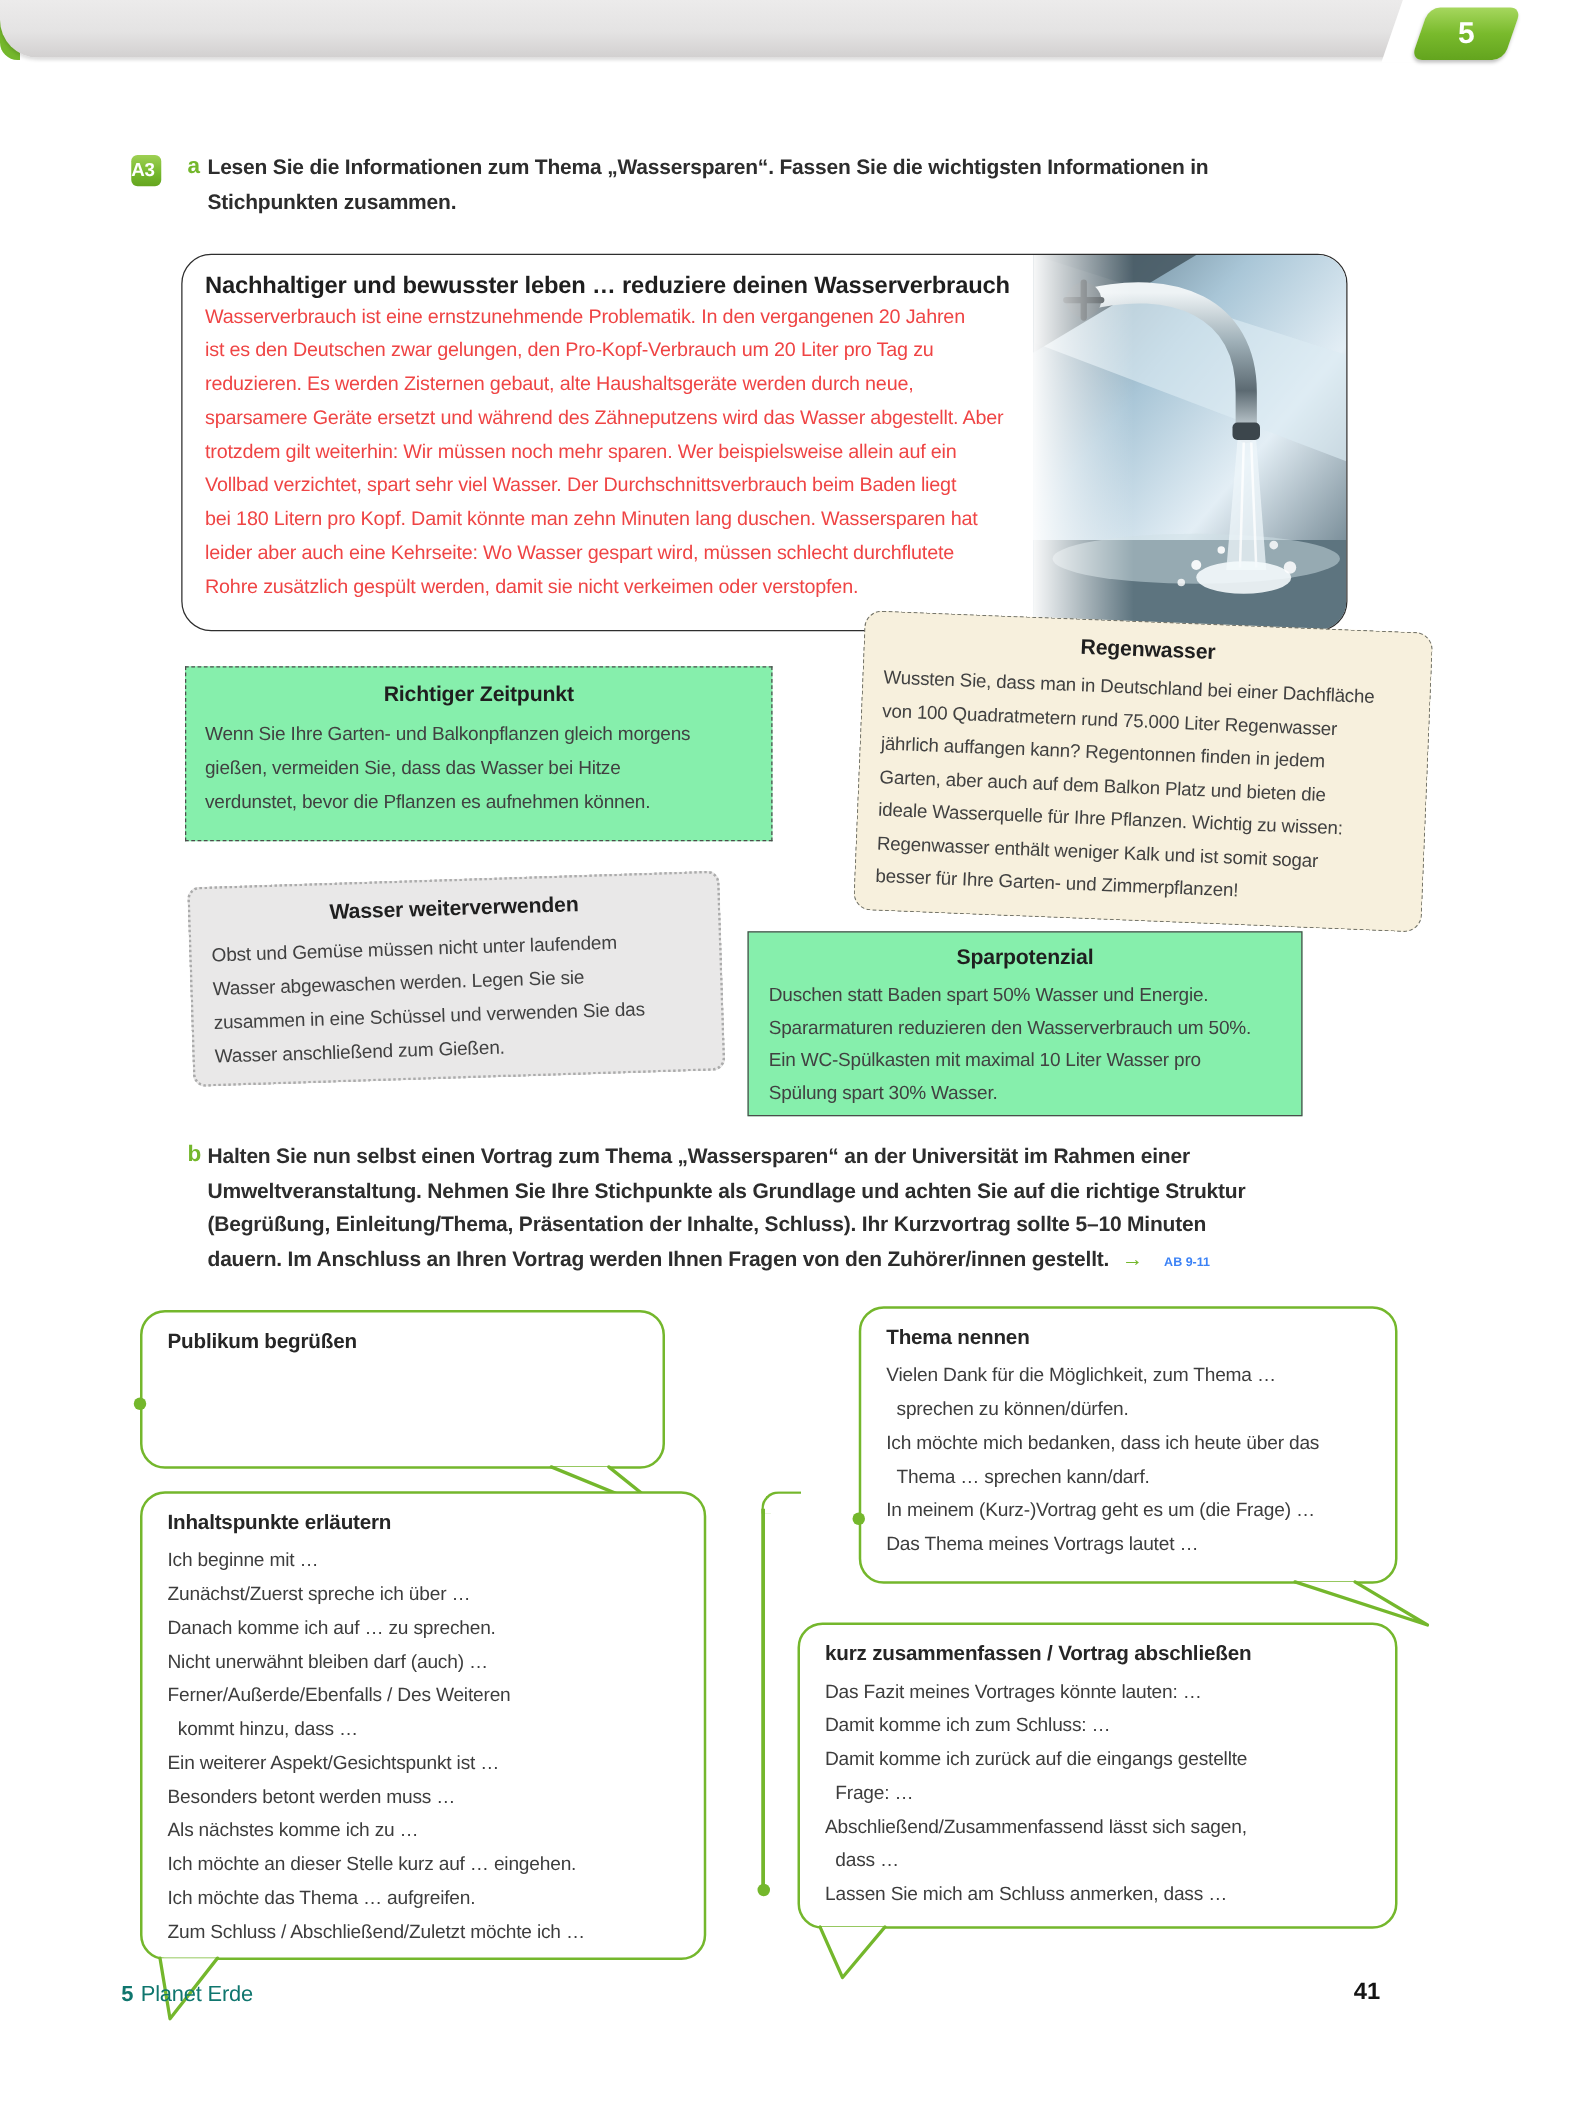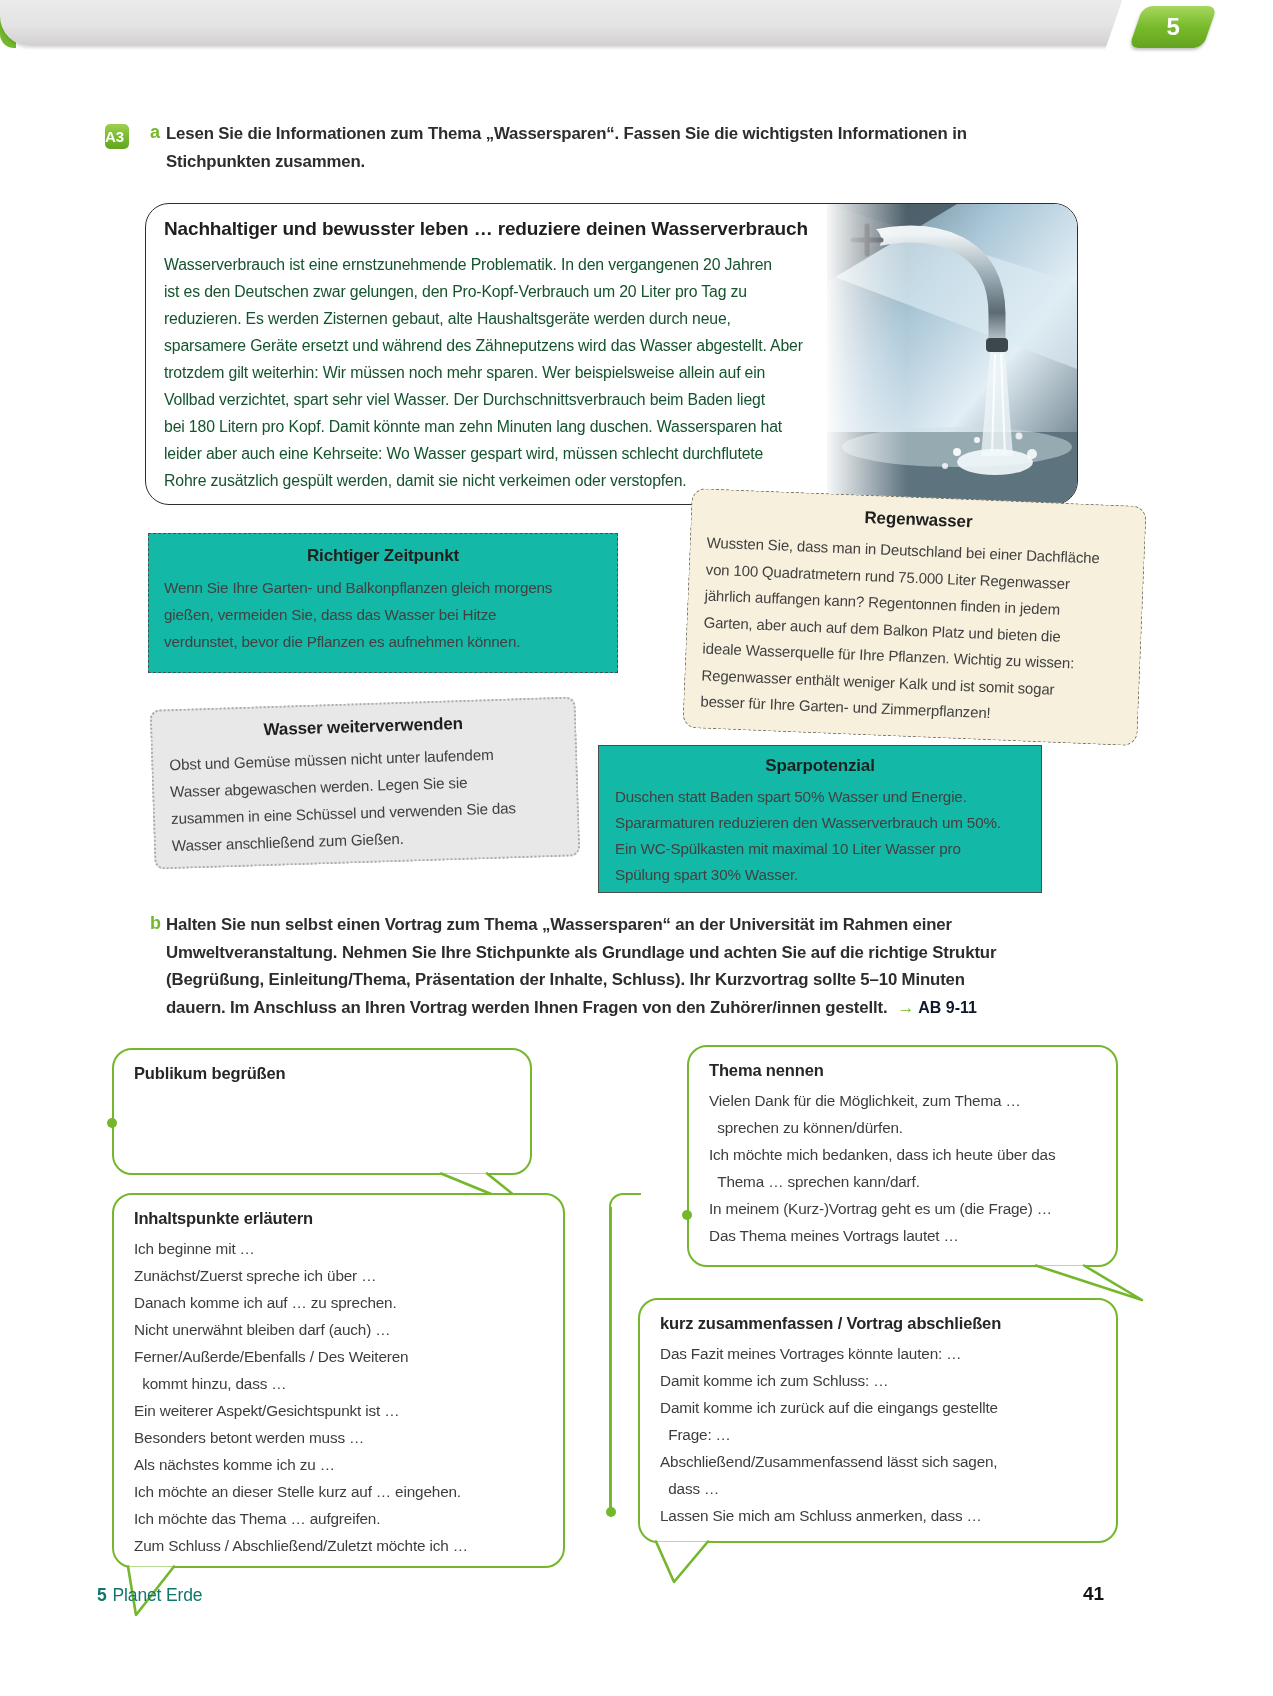--- a/index.html
+++ b/index.html
@@ -33,37 +33,37 @@
     position:absolute;left:105px;top:124px;width:24px;height:25px;border-radius:5px;
     background:linear-gradient(180deg,#9ed053 0%,#74b72c 60%,#65a51f 100%);
     color:#fff;font-weight:bold;font-size:15px;line-height:25px;
   }
   .task-letter{position:absolute;font-weight:bold;font-size:18px;color:#74b72c;}
   .task-text{
     position:absolute;left:166px;width:980px;font-weight:bold;color:#2d2d2d;
     font-size:16.8px;line-height:27.5px;white-space:pre-wrap;
   }
   .ref-arrow{color:#74b72c;font-weight:bold;font-size:17px;margin-left:10px;}
-  .ref-label{color:#0f172a;font-weight:bold;font-size:16px;margin-left:4px;letter-spacing:0;}
+  .ref-label{color:#3b82f6;font-weight:bold;font-size:10px;margin-left:17px;letter-spacing:0;}
   
   .main-box{
     position:absolute;left:145px;top:203px;width:903px;height:300px;
     border:1.6px solid #2e2e2e;border-radius:24px;background:#fff;overflow:hidden;padding-left:28px;
   }
   .main-box .mtitle{
     position:absolute;left:18px;top:14px;width:680px;
     font-size:19px;font-weight:bold;color:#1f1f1f;
   }
   .main-box .mbody{
-    position:absolute;left:18px;top:47px;width:700px;
-    font-size:15.8px;line-height:27px;color:#14532d;white-space:pre-wrap;
+    position:absolute;left:18px;top:36px;width:700px;
+    font-size:15.8px;line-height:27px;color:#ef4444;white-space:pre-wrap;
   }
   .photo{position:absolute;right:0;top:0;width:250px;height:100%;}
   
-  .ibox{position:absolute;background:#14b8a6;box-sizing:border-box;}
+  .ibox{position:absolute;background:#86efac;box-sizing:border-box;}
   .ibox .btitle{text-align:center;font-weight:bold;font-size:17px;color:#1f1f1f;margin:0 0 8px 0;}
   .ibox .bbody{font-size:15.2px;line-height:27px;color:#414141;white-space:pre-wrap;}
   .box-zeitpunkt{left:148px;top:533px;width:470px;height:140px;border:1.6px dashed #4c4c4c;padding:12px 15px;}
   .box-regenwasser{
     left:692px;top:488px;width:455px;height:240px;background:#f7f0dd;
     border:1.6px dashed #77776c;border-radius:14px;padding:12px 16px;
     transform:rotate(2.3deg);transform-origin:top left;
   }
   .box-regenwasser .bbody{line-height:26.5px;font-size:15px;}
   .box-weiterverwenden{

